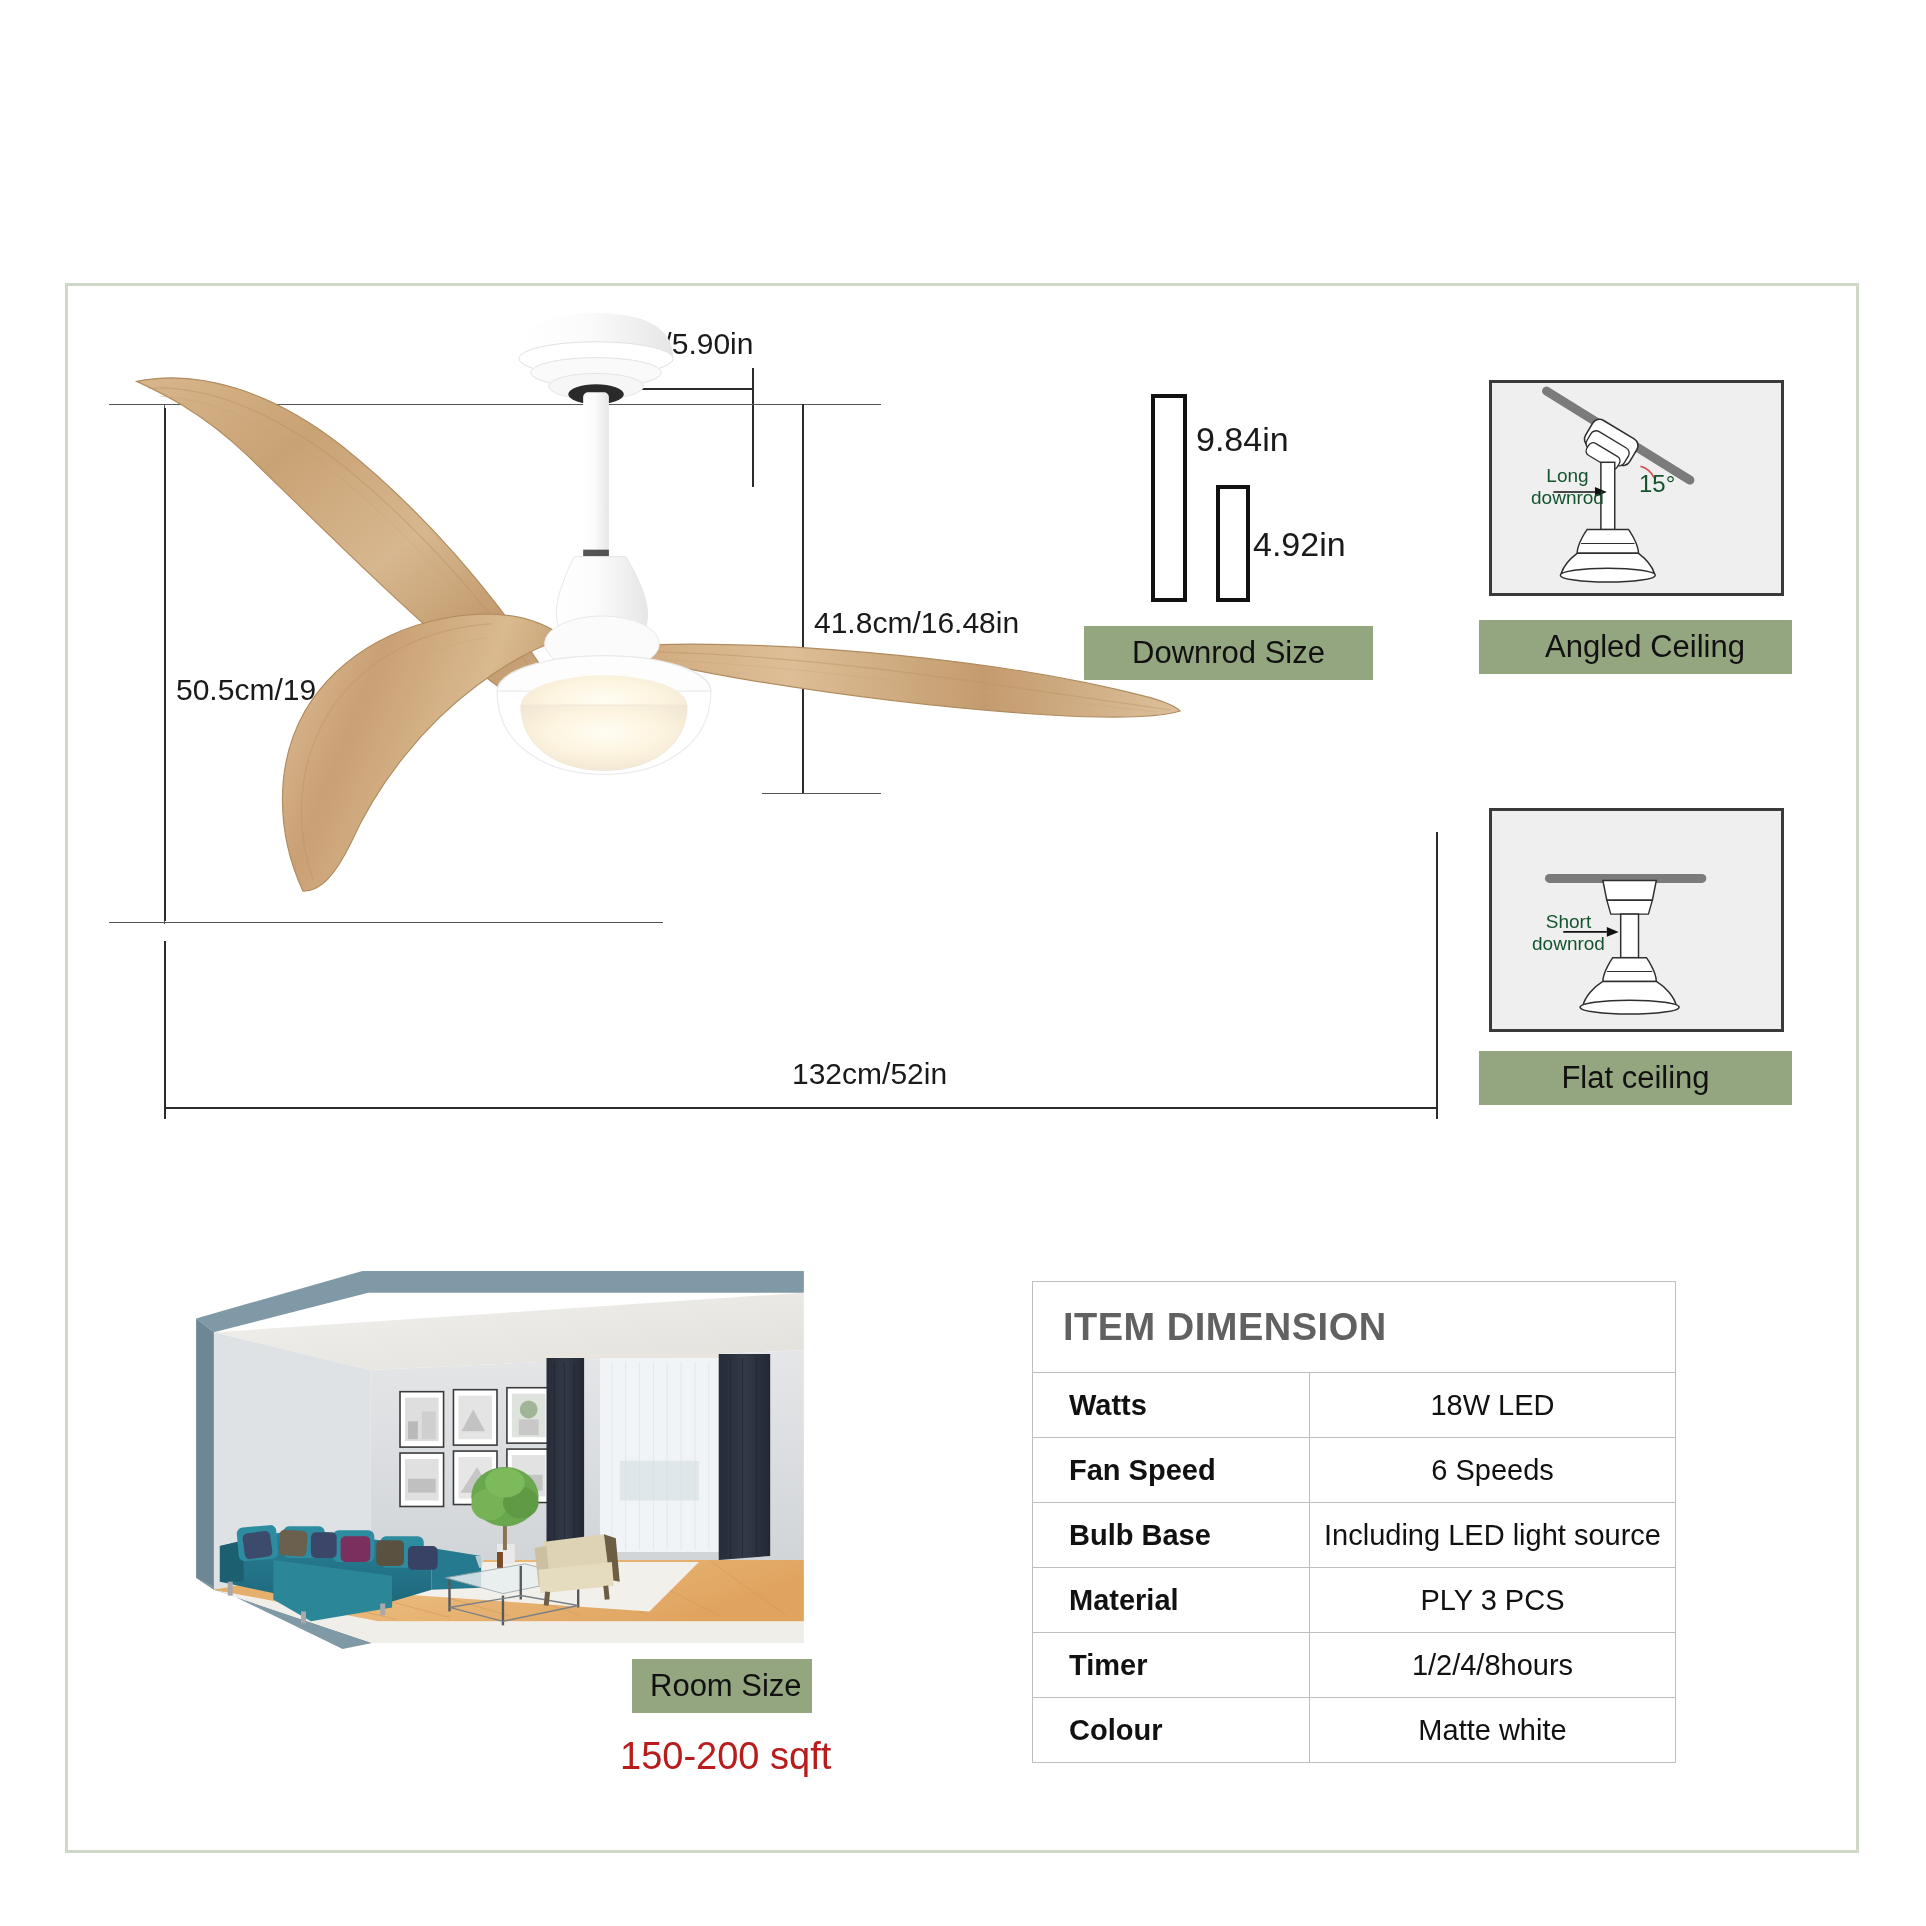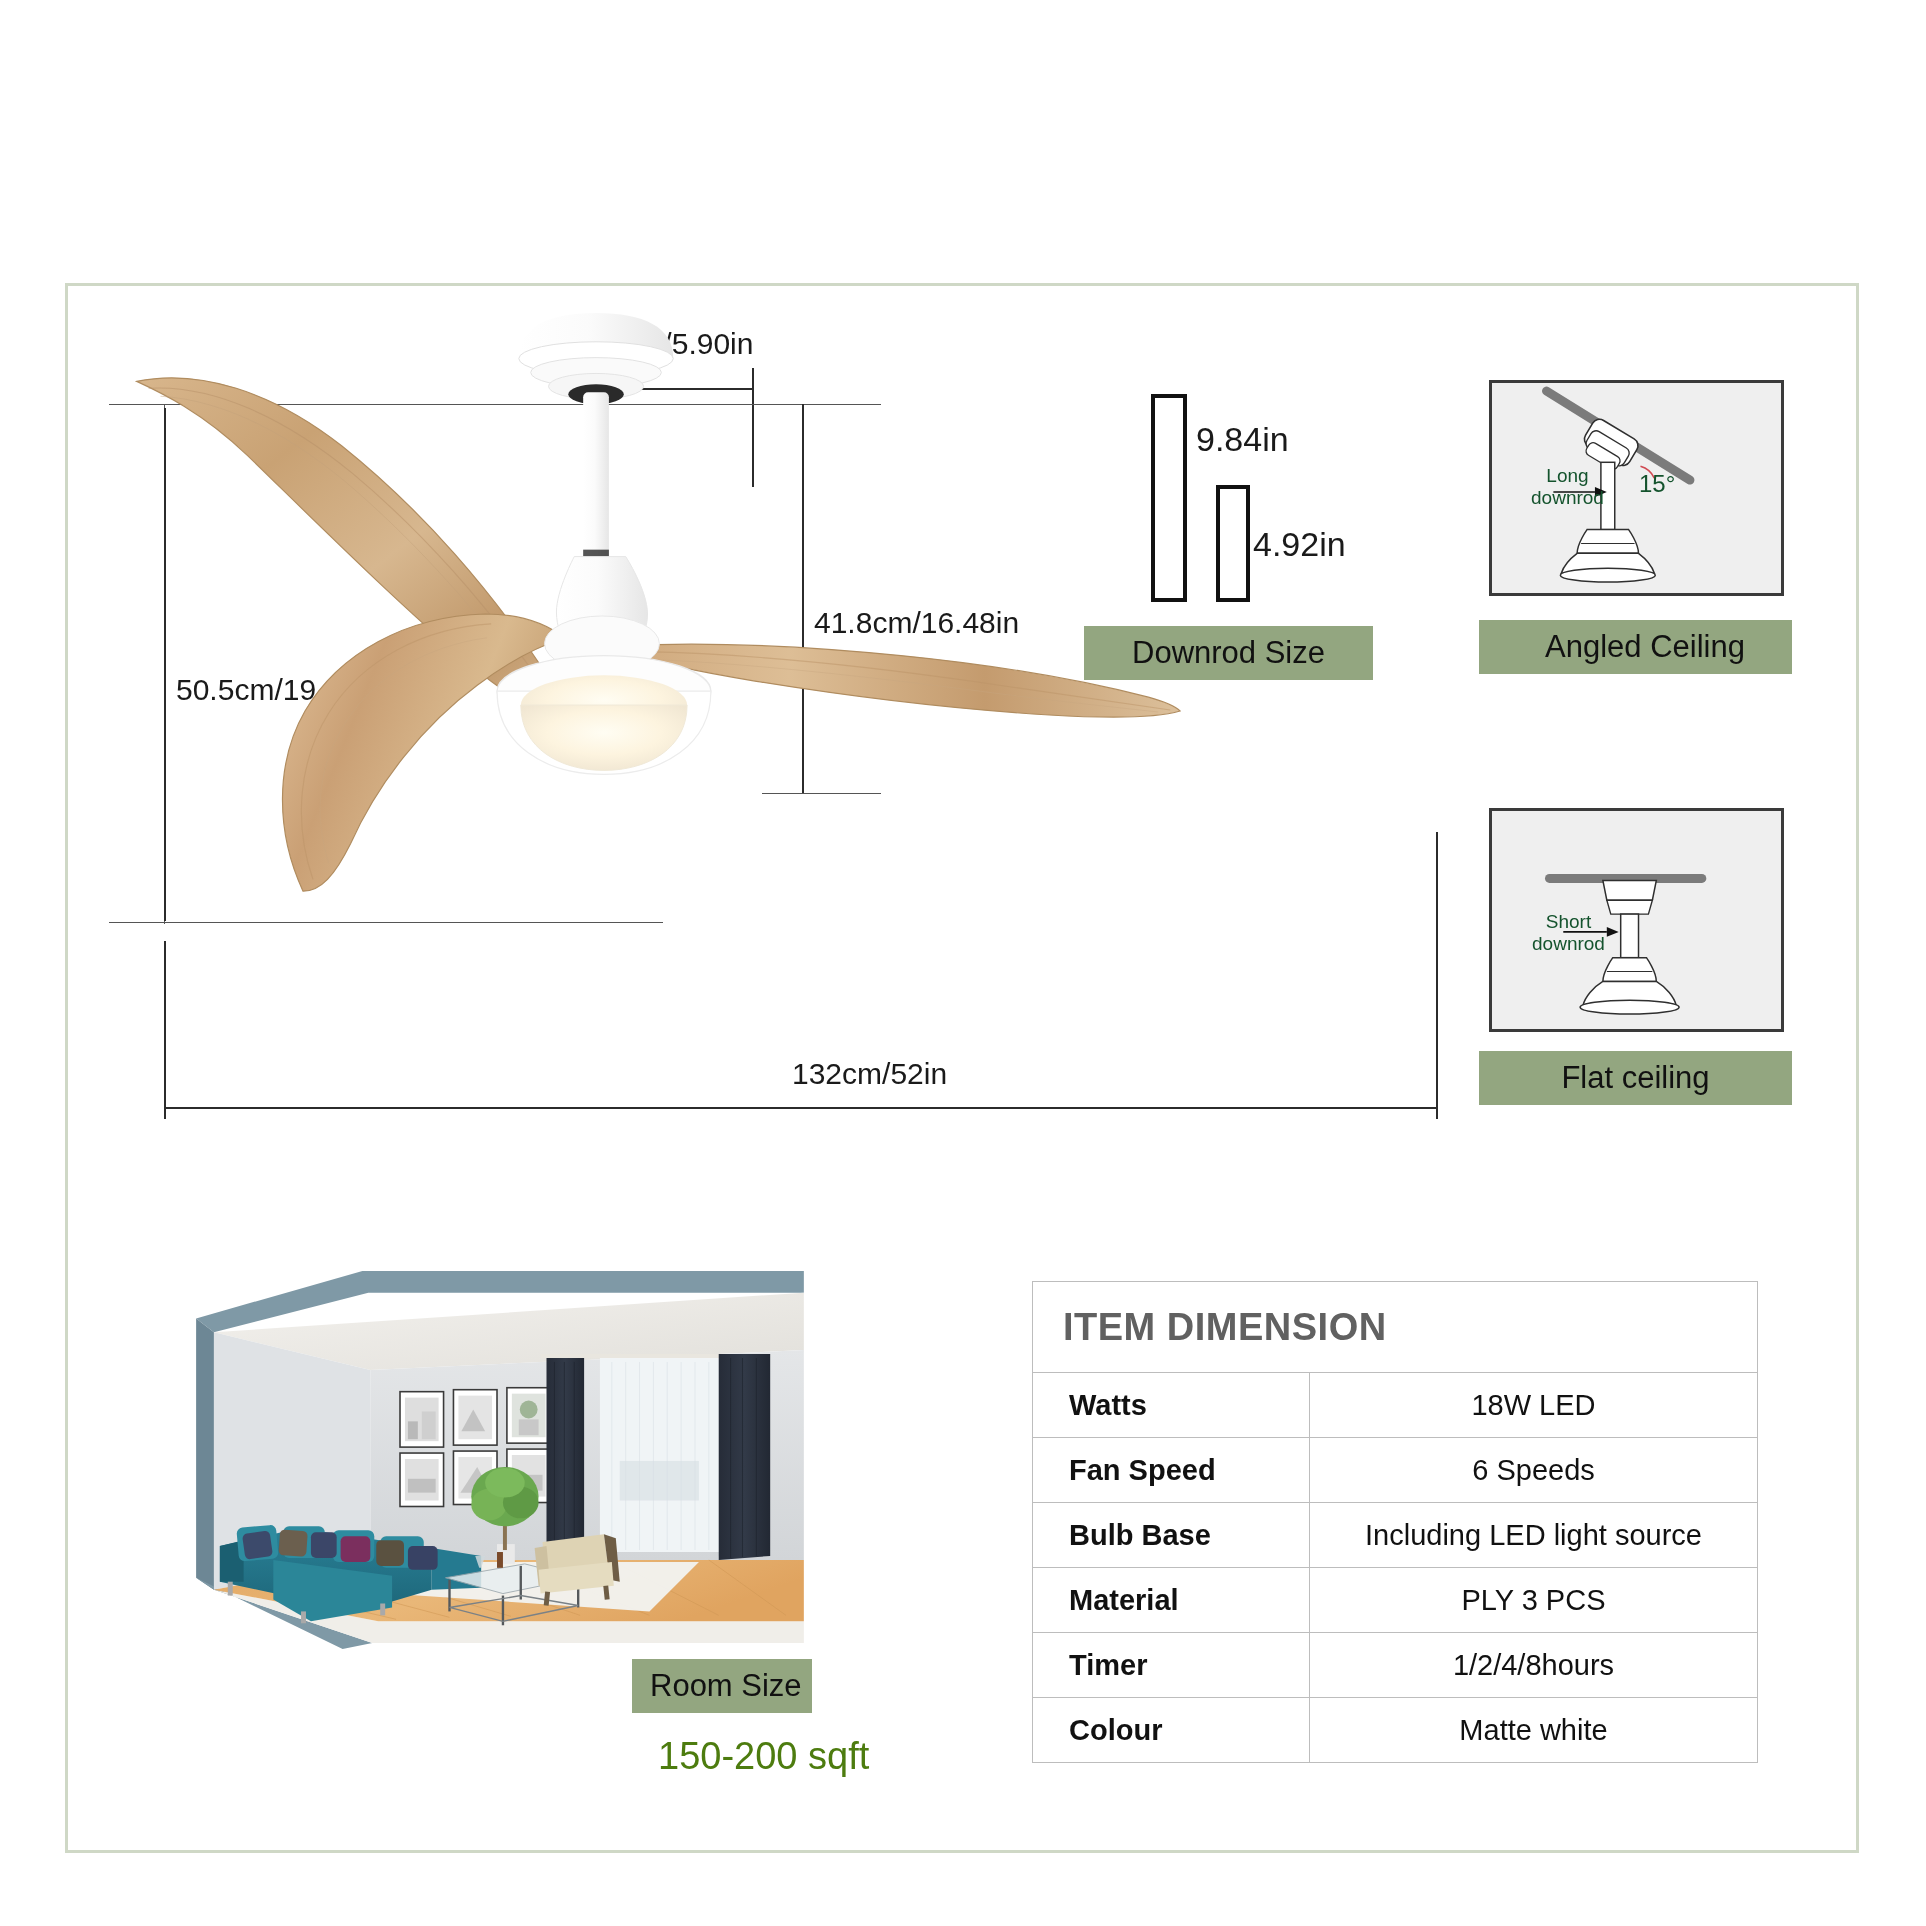--- a/index.html
+++ b/index.html
@@ -67,21 +67,21 @@
   }
   .diaglabel { position: absolute; font-size: 19px; color: #14532d; line-height: 1.15; text-align: center; white-space: nowrap;}
 
   
   .roomimg { position: absolute; left: 184px; top: 1263px; width: 628px; height: 388px; }
 
   
   .spec-table {
     position: absolute;
     left: 1032px; top: 1281px;
-    width: 726px;
+    width: 644px;
     border-collapse: collapse;
     background: #fff;
   }
   .spec-table td {
     border: 1.6px solid #bdbdbd;
     height: 65px;
     font-size: 29px;
     color: #111;
   }
   .spec-table .hdr {
@@ -92,21 +92,21 @@
     color: #616161;
     padding-left: 30px;
     letter-spacing: 0.5px;
   }
   .spec-table .k { width: 277px; padding-left: 36px; font-weight: 700; }
   .spec-table .v { text-align: center; font-weight: 400; }
 
   .roomsize-badge { position: absolute; left: 632px; top: 1659px; }
   .roomsize-val {
     position: absolute; left: 620px; top: 1735px;
-    font-size: 38px; color: #4d7c0f; white-space: nowrap; margin-left: 38px;
+    font-size: 38px; color: #b91c1c; white-space: nowrap;
   }
 </style>
 </head>
 <body>
 
 <div class="page">
 
 
   <div class="frame"></div>
 

